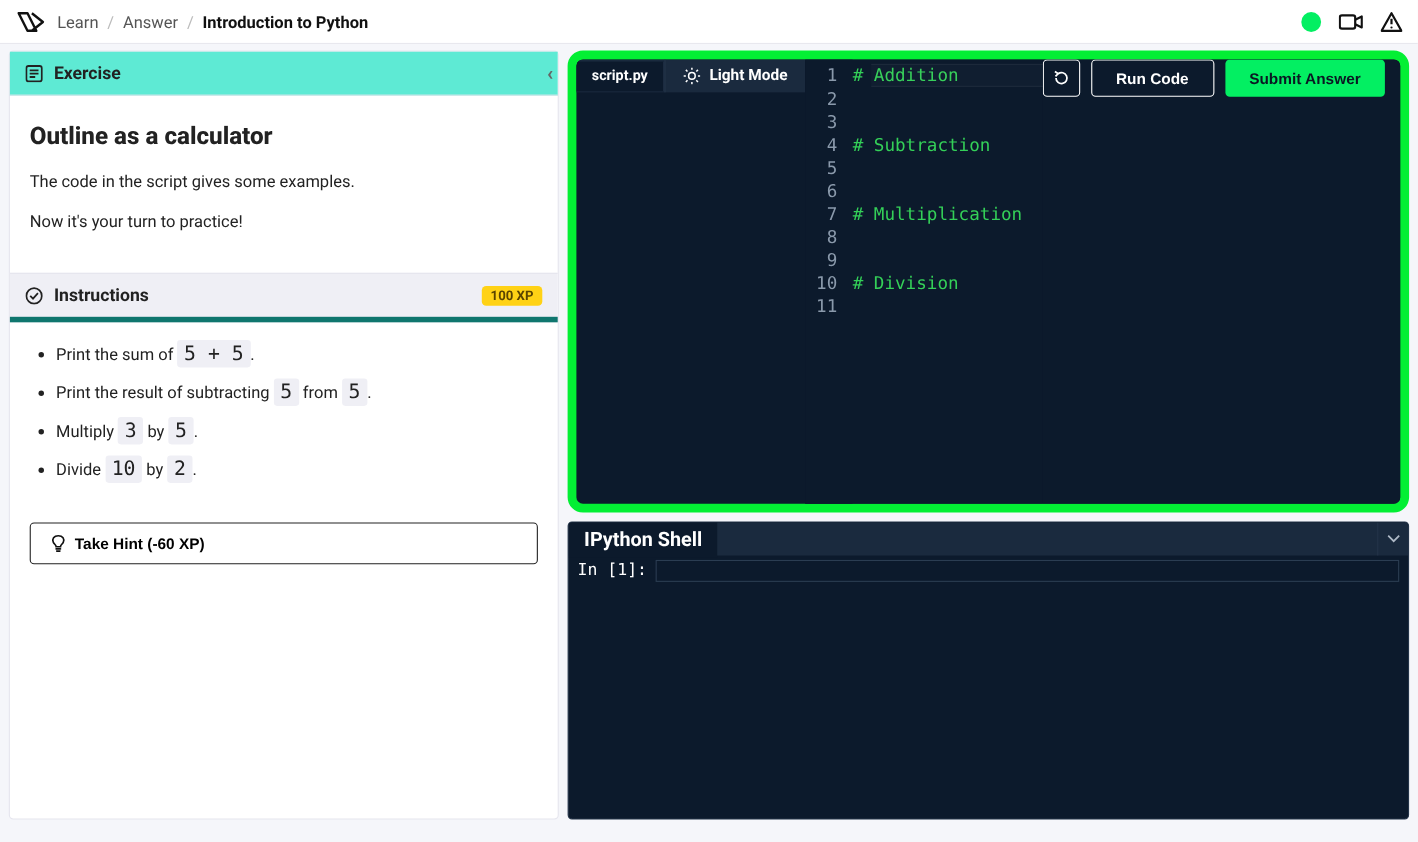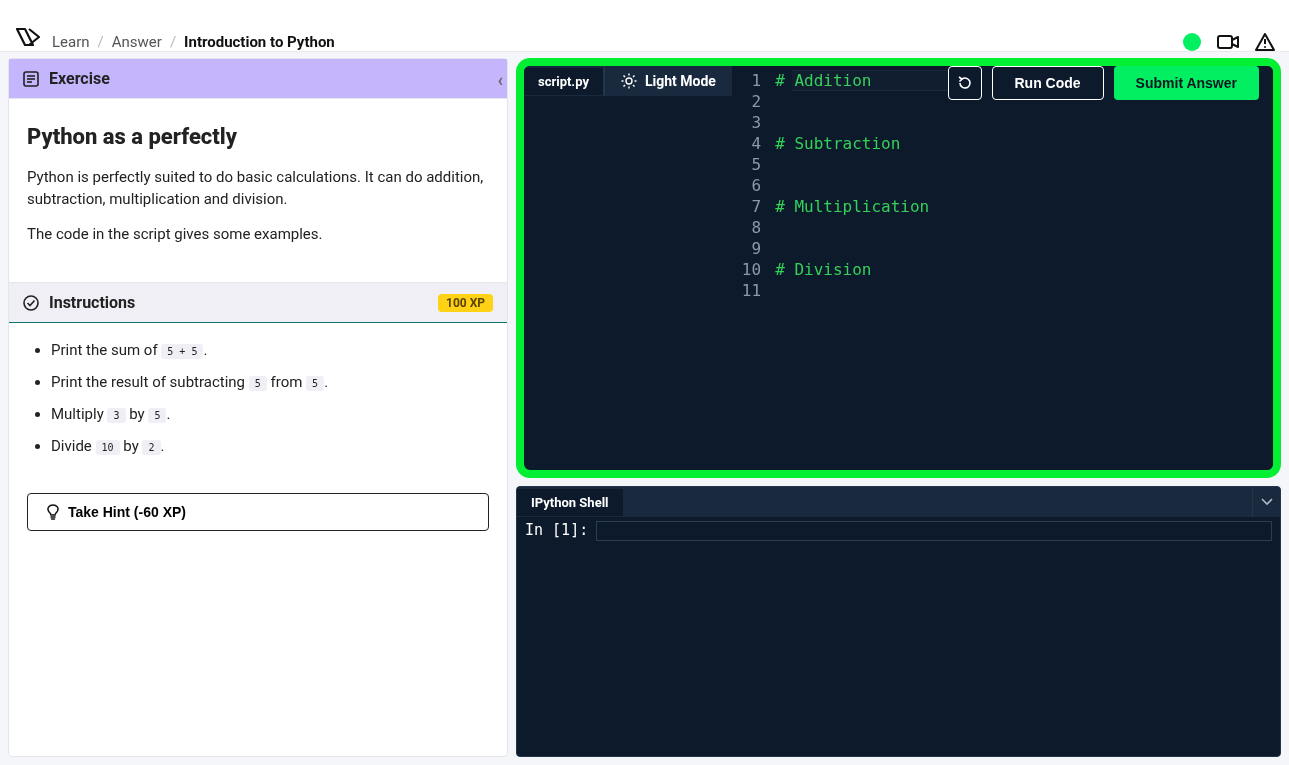--- a/index.html
+++ b/index.html
@@ -6,24 +6,24 @@
   body {
     font-family: -apple-system, BlinkMacSystemFont, "Segoe UI", Roboto, Helvetica, Arial, sans-serif;
     background: #f5f6fa;
     width: 1289px;
     height: 765px;
     overflow: hidden;
     color: #222;
   }
   
   .topbar {
-    height: 52px;
+    height: 40px;
     background: #fff;
     display: flex;
-    align-items: flex-end;
+    align-items: center;
     padding: 0 14px;
     border-bottom: 1px solid #e8e8ee;
   }
   .logo {
     width: 28px; height: 28px;
     display:flex;align-items:center;justify-content:center;
     margin-right: 10px;
   }
   .breadcrumb {
     display: flex; align-items: center; gap: 8px;
@@ -78,21 +78,21 @@
   }
   .left-panel {
     width: 500px;
     background: #fff;
     border: 1px solid #e5e5ee;
     border-radius: 4px;
     display:flex; flex-direction:column;
     position: relative;
   }
   .panel-header {
-    background: #c4b5fd;
+    background: #5eead4;
     padding: 10px 14px;
     display:flex; align-items:center; gap:10px;
     font-weight: 700;
     font-size: 16px;
     border-bottom: 1px solid #e5e5ee;
     position: relative;
   }
   .collapse-handle {
     position:absolute;
     right: 4px; top: 50%;
@@ -109,39 +109,39 @@
     font-size: 22px; font-weight: 800;
     margin-bottom: 14px;
   }
   .exercise-body p { margin-bottom: 14px; color:#222; }
   .instructions-header {
     background: #efeff5;
     padding: 10px 14px;
     display:flex; align-items:center; gap:10px;
     font-weight: 700;
     border-top: 1px solid #e5e5ee;
-    border-bottom: 1px solid #0f766e;
+    border-bottom: 5px solid #0f766e;
   }
   .xp-badge {
     margin-left:auto;
     background: #ffd215;
     border-radius: 4px;
     padding: 2px 8px;
     font-size: 12px;
     font-weight:700;
     color:#5a4400;
   }
   .inst-body {
     padding: 18px 18px 18px 30px;
   }
   .inst-body ul { list-style: disc; padding-left: 12px; }
   .inst-body li { margin-bottom: 14px; font-size:15px; }
   .code-inline {
     font-family: "SFMono-Regular", Consolas, monospace;
-    font-size: 10px;
+    font-size: 18px;
     background: #efeff5;
     padding: 2px 6px;
     border-radius: 3px;
   }
   .hint-btn {
     margin: 6px 18px;
     border: 1.5px solid #222;
     background: #fff;
     border-radius: 4px;
     padding: 10px 18px;
@@ -258,21 +258,21 @@
     overflow:hidden;
     border: 1px solid #243449;
   }
   .shell-tabs {
     background: #1a2a3e;
     display:flex; align-items:center;
     height: 30px;
   }
   .shell-tab {
     background:#0c1a2c;
-    color:#fff; font-weight:700; font-size:13px;
+    color:#fff; font-weight:700; font-size:18px;
     padding: 6px 14px;
   }
   .shell-collapse {
     margin-left:auto;
     width: 28px; height: 100%;
     border-left:1px solid #243449;
     display:flex;align-items:center;justify-content:center;
     color:#aeb9c6;
     cursor:pointer;
   }
@@ -336,23 +336,23 @@
       <svg width="16" height="16" viewBox="0 0 16 16">
           <rect x="1" y="1" width="14" height="14" rx="2" stroke="#222" stroke-width="1.6" fill="none"></rect>
           <line x1="4" y1="5" x2="12" y2="5" stroke="#222" stroke-width="1.6"></line>
           <line x1="4" y1="8" x2="12" y2="8" stroke="#222" stroke-width="1.6"></line>
           <line x1="4" y1="11" x2="9" y2="11" stroke="#222" stroke-width="1.6"></line>
         </svg>
       <span>Exercise</span>
       <span class="collapse-handle">‹</span>
     </div>
     <div class="exercise-body">
-      <h2>Python as a perfectly</h2>
-      <p>Python is perfectly suited to do basic calculations. It can do addition, subtraction, multiplication and division.</p>
+      <h2>Outline as a calculator</h2>
       <p>The code in the script gives some examples.</p>
+      <p>Now it's your turn to practice!</p>
     </div>
     <div class="instructions-header">
       <svg width="16" height="16" viewBox="0 0 16 16">
           <circle cx="8" cy="8" r="7" stroke="#222" stroke-width="1.6" fill="none"></circle>
           <path d="M4.5 8 L7 10.5 L11.5 5.5" stroke="#222" stroke-width="1.6" fill="none"></path>
         </svg>
       <span>Instructions</span>
       <span class="xp-badge">100 XP</span>
     </div>
     <div class="inst-body">

